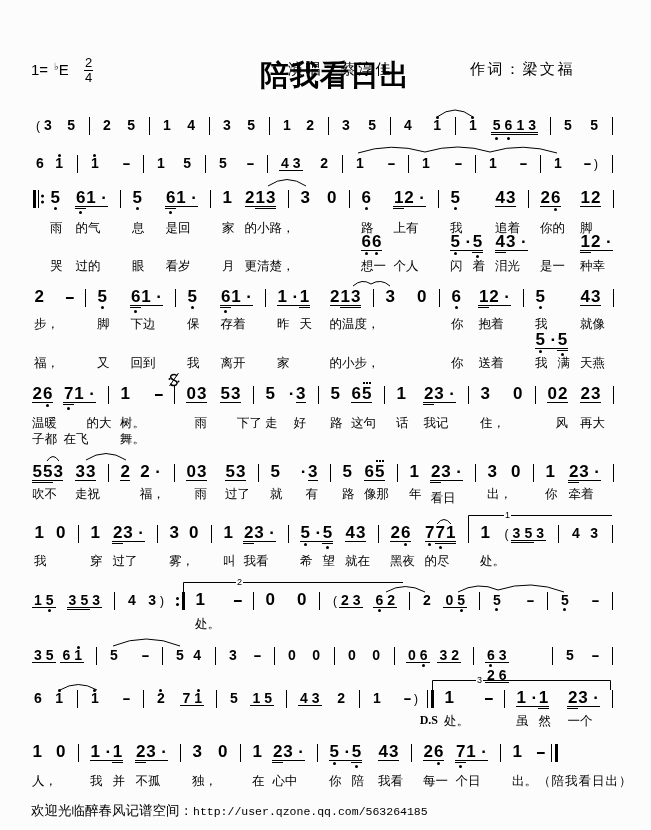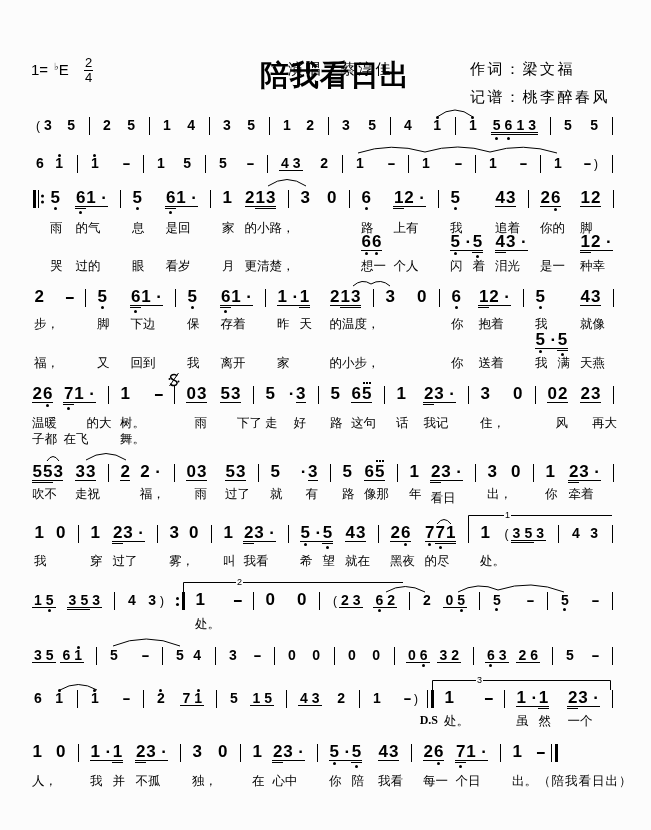--- a/index.html
+++ b/index.html
@@ -85,23 +85,20 @@
     <span class="num">2</span>
     <span class="den">4</span>
   </div>
 
   <div class="credit" style="left:288px; top:61px;">
     <span>演唱：</span><span>蔡淳佳</span>
   </div>
   <div class="credit" style="left:470px; top:61px;">
     <span>作词：</span><span>梁文福</span>
   </div>
-  <div class="credit" style="left:470px; top:89px;">
-    <span>记谱：</span><span>桃李醉春风</span>
-  </div>
 
   <div class="staff">
       <div class="meas" style="left: 22px; width: 67px; top: 115px;">
         <div class="grp"><span class="n-row sm"><span class="ch paren"><span>(</span></span><span class="ch digit"><span>3</span></span></span></div>
         <div class="grp"><span class="n-row sm"><span class="ch digit"><span>5</span></span></span></div>
       </div>
       <div class="bar single" style="left: 89px; top: 117px;"></div>
       <div class="meas" style="left: 89px; width: 60px; top: 115px;">
         <div class="grp"><span class="n-row sm"><span class="ch digit"><span>2</span></span></span></div>
         <div class="grp"><span class="n-row sm"><span class="ch digit"><span>5</span></span></span></div>
@@ -295,21 +292,21 @@
         <div class="grp"><span class="n-row"><span class="ch digit u2"><span>2</span></span><span class="ch digit u1"><span>3</span></span><span class="ch aug u1"><span>·</span></span></span><div class="lyr" style="top: 31px;"><span>我记</span></div></div>
       </div>
       <div class="bar single" style="left: 468px; top: 386px;"></div>
       <div class="meas" style="left: 468px; width: 67px; top: 384px;">
         <div class="grp"><span class="n-row"><span class="ch digit"><span>3</span></span></span><div class="lyr" style="top: 31px;"><span>住，</span></div></div>
         <div class="grp"><span class="n-row"><span class="ch digit"><span>0</span></span></span></div>
       </div>
       <div class="bar single" style="left: 535px; top: 386px;"></div>
       <div class="meas" style="left: 535px; width: 78px; top: 384px;">
         <div class="grp"><span class="n-row"><span class="ch digit u1"><span>0</span></span><span class="ch digit u1"><span>2</span></span></span><div class="lyr ra" style="top: 31px;"><span>风</span></div></div>
-        <div class="grp"><span class="n-row"><span class="ch digit u1"><span>2</span></span><span class="ch digit u1"><span>3</span></span></span><div class="lyr" style="top: 31px; margin-left: 12px;"><span>再大</span></div></div>
+        <div class="grp"><span class="n-row"><span class="ch digit u1"><span>2</span></span><span class="ch digit u1"><span>3</span></span></span><div class="lyr" style="top: 31px;"><span>再大</span></div></div>
       </div>
       <div class="bar single" style="left: 613px; top: 386px;"></div>
     </div>
   <div class="staff">
       <div class="meas" style="left: 20px; width: 88px; top: 462px;">
         <div class="grp"><span class="n-row"><span class="ch digit u2"><span>5</span></span><span class="ch digit u2"><span>5</span></span><span class="ch digit u1"><span>3</span></span></span><div class="lyr" style="top: 24px;"><span>吹不</span></div></div>
         <div class="grp"><span class="n-row"><span class="ch digit u1"><span>3</span></span><span class="ch digit u1"><span>3</span></span></span><div class="lyr" style="top: 24px;"><span>走祝</span></div></div>
       </div>
       <div class="bar single" style="left: 108px; top: 464px;"></div>
       <div class="meas" style="left: 108px; width: 66px; top: 462px;">
@@ -461,21 +458,21 @@
       <div class="meas" style="left: 334px; width: 60px; top: 645px;">
         <div class="grp"><span class="n-row sm"><span class="ch digit"><span>0</span></span></span></div>
         <div class="grp"><span class="n-row sm"><span class="ch digit"><span>0</span></span></span></div>
       </div>
       <div class="bar single" style="left: 394px; top: 647px;"></div>
       <div class="meas" style="left: 394px; width: 79px; top: 645px;">
         <div class="grp"><span class="n-row sm"><span class="ch digit u1"><span>0</span></span><span class="ch digit u1"><span>6</span><i class="oct lo l1"></i></span></span></div>
         <div class="grp"><span class="n-row sm"><span class="ch digit u1"><span>3</span></span><span class="ch digit u1"><span>2</span></span></span></div>
       </div>
       <div class="bar single" style="left: 473px; top: 647px;"></div>
-      <div class="meas" style="left: 473px; width: 79px; top: 645px;">
+      <div class="meas" style="left: 473px; width: 79px; top: 645px; flex-direction: column;">
         <div class="grp"><span class="n-row sm"><span class="ch digit u1"><span>6</span><i class="oct lo l1"></i></span><span class="ch digit u1"><span>3</span></span></span></div>
         <div class="grp"><span class="n-row sm"><span class="ch digit u1"><span>2</span></span><span class="ch digit u1"><span>6</span></span></span></div>
       </div>
       <div class="bar single" style="left: 552px; top: 647px;"></div>
       <div class="meas" style="left: 552px; width: 60px; top: 645px;">
         <div class="grp"><span class="n-row sm"><span class="ch digit"><span>5</span></span></span></div>
         <div class="grp"><span class="n-row sm"><span class="ch dash"><span>-</span></span></span></div>
       </div>
       <div class="bar single" style="left: 612px; top: 647px;"></div>
     </div>
@@ -589,13 +586,16 @@
       <polyline points="468.5,527 468.5,515.5 612,515.5"></polyline>
       <polyline points="183.5,593 183.5,582.5 403,582.5"></polyline>
       <polyline points="432.5,691 432.5,680.5 610.5,680.5 610.5,690"></polyline>
     </g>
   </svg>
 
   <span class="volta-label" style="left:504px; top:510px;">1</span>
   <span class="volta-label" style="left:236px; top:577px;">2</span>
   <span class="volta-label" style="left:476px; top:675px;">3</span>
 
+  <div class="footer">
+    <span class="label">欢迎光临醉春风记谱空间：</span><span class="url">http://user.qzone.qq.com/563264185</span>
+  </div>
 </div>
 
 </body></html>

